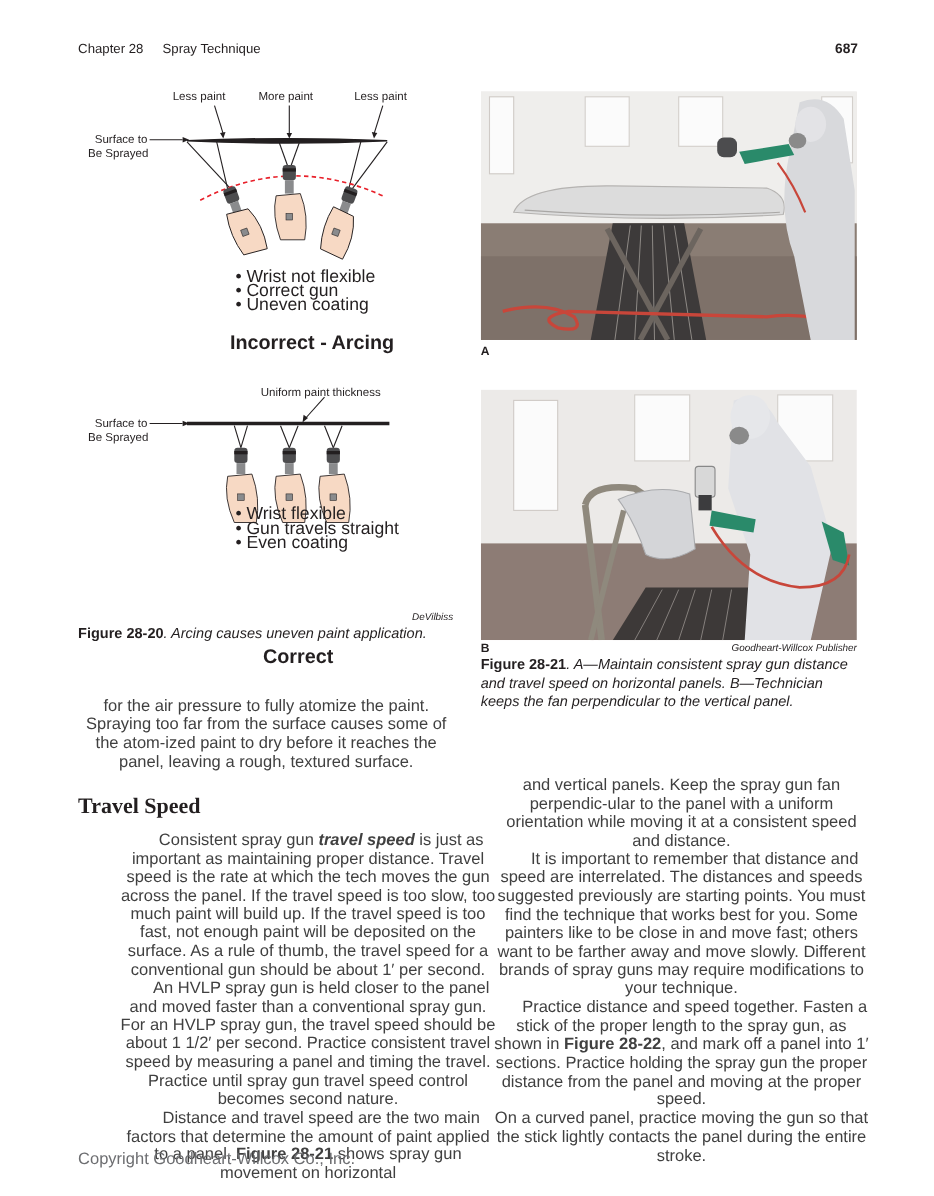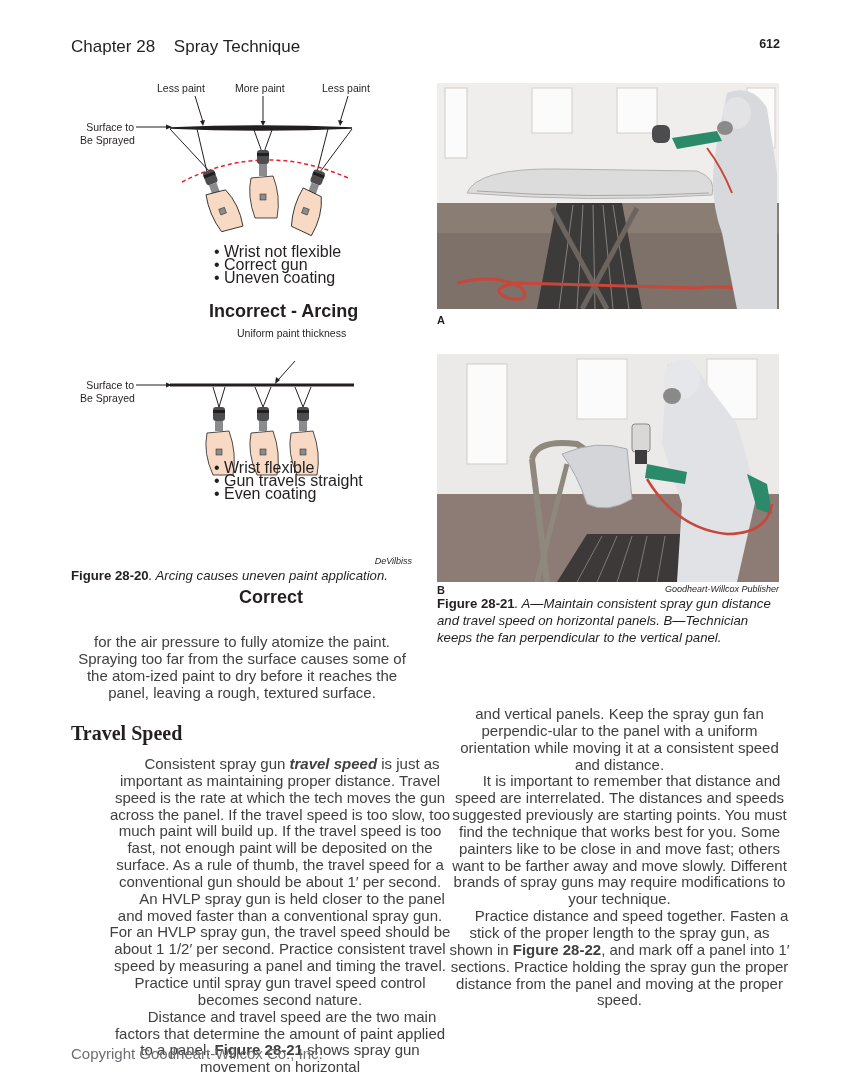--- a/index.html
+++ b/index.html
@@ -1,19 +1,19 @@
 <!DOCTYPE html>
 <html><head>
 <meta charset="utf-8">
 <style>
   html, body { margin: 0; padding: 0; background: #ffffff; }
   body { width: 849px; height: 1087px; position: relative; overflow: hidden;
          font-family: "Liberation Sans", sans-serif; color: #231f20; }
   .abs { position: absolute; }
-  .header-left { left: 71px; top: 37px; font-size: 17px; color: #231f20; }
+  .header-left { left: 71px; top: 37px; font-size: 12px; color: #231f20; }
   .header-left span.ch { margin-right: 14px; }
   .header-right { left: 740px; top: 37px; width: 40px; text-align: right; font-size: 12.5px; font-weight: bold; }
   .diagram-label { font-size: 10.5px; color: #231f20; white-space: nowrap; }
   .bullets { font-size: 16px; line-height: 12.8px; color: #231f20; }
   .bullets div::before { content: "\2022"; display: inline-block; width: 10px; }
   .diag-title { font-size: 18px; font-weight: bold; }
   .credit { font-size: 9px; font-style: italic; color: #231f20; }
   .fig-cap { font-size: 13.2px; line-height: 16.8px; color: #231f20; }
   .fig-cap b { font-weight: bold; font-style: normal; }
   .fig-cap i { font-style: italic; }
@@ -25,21 +25,21 @@
   .footer { left: 71px; top: 1045px; font-size: 15px; color: #6d6e71; }
   .photo { overflow: hidden; }
 </style>
 </head>
 <body>
 
 <div class="abs header-left">
   <span class="ch">Chapter 28</span>
   <span>Spray Technique</span>
 </div>
-<div class="abs header-right">612</div>
+<div class="abs header-right">687</div>
 
 <div class="abs diagram-label" style="left:157px;top:82px;">Less paint</div>
 <div class="abs diagram-label" style="left:235px;top:82px;">More paint</div>
 <div class="abs diagram-label" style="left:322px;top:82px;">Less paint</div>
 <div class="abs diagram-label" style="left:80px;top:121px;text-align:right;width:54px;line-height:12.5px;">
   <div>Surface to</div>
   <div>Be Sprayed</div>
 </div>
 
 <svg class="abs" style="left:130px;top:90px;" width="240" height="160" viewBox="0 0 240 160">
@@ -88,21 +88,21 @@
   </g>
 </svg>
 
 <div class="abs bullets" style="left:214px;top:246px;">
   <div>Wrist not flexible</div>
   <div>Correct gun</div>
   <div>Uneven coating</div>
 </div>
 <div class="abs diag-title" style="left:209px;top:301px;">Incorrect - Arcing</div>
 
-<div class="abs diagram-label" style="left:237px;top:327px;">Uniform paint thickness</div>
+<div class="abs diagram-label" style="left:237px;top:351px;">Uniform paint thickness</div>
 <div class="abs diagram-label" style="left:80px;top:379px;text-align:right;width:54px;line-height:12.5px;">
   <div>Surface to</div>
   <div>Be Sprayed</div>
 </div>
 
 <svg class="abs" style="left:130px;top:355px;" width="240" height="135" viewBox="0 0 240 135">
   <line x1="6" y1="30" x2="36" y2="30" stroke="#231f20" stroke-width="1"></line>
   <polygon points="36,27.5 42,30 36,32.5" fill="#231f20"></polygon>
   <line x1="40" y1="30" x2="224" y2="30" stroke="#231f20" stroke-width="3"></line>
   <line x1="165" y1="6" x2="148" y2="25" stroke="#231f20" stroke-width="1"></line>
@@ -224,15 +224,16 @@
 <div class="abs body-text" style="left:71px;top:756px;width:342px;margin-left:38px;">
   <p class="indent"><span>Consistent spray gun </span><b><i>travel speed</i></b><span> is just as important as maintaining proper distance. Travel speed is the rate at which the tech moves the gun across the panel. If the travel speed is too slow, too much paint will build up. If the travel speed is too fast, not enough paint will be deposited on the surface. As a rule of thumb, the travel speed for a conventional gun should be about 1′ per second.</span></p>
   <p class="indent">An HVLP spray gun is held closer to the panel and moved faster than a conventional spray gun. For an HVLP spray gun, the travel speed should be about 1 1/2′ per second. Practice consistent travel speed by measuring a panel and timing the travel. Practice until spray gun travel speed control becomes second nature.</p>
   <p class="indent"><span>Distance and travel speed are the two main factors that determine the amount of paint applied to a panel. </span><b>Figure 28-21</b><span> shows spray gun movement on horizontal</span></p>
 </div>
 
 <div class="abs body-text" style="left:447px;top:706px;width:345px;">
   <p>and vertical panels. Keep the spray gun fan perpendic-ular to the panel with a uniform orientation while moving it at a consistent speed and distance.</p>
   <p class="indent">It is important to remember that distance and speed are interrelated. The distances and speeds suggested previously are starting points. You must find the technique that works best for you. Some painters like to be close in and move fast; others want to be farther away and move slowly. Different brands of spray guns may require modifications to your technique.</p>
   <p class="indent"><span>Practice distance and speed together. Fasten a stick of the proper length to the spray gun, as shown in </span><b>Figure 28-22</b><span>, and mark off a panel into 1′ sections. Practice holding the spray gun the proper distance from the panel and moving at the proper speed.</span></p>
+  <p>On a curved panel, practice moving the gun so that the stick lightly contacts the panel during the entire stroke.</p>
 </div>
 
 <div class="abs footer">Copyright Goodheart-Willcox Co., Inc.</div>
 
 </body></html>

